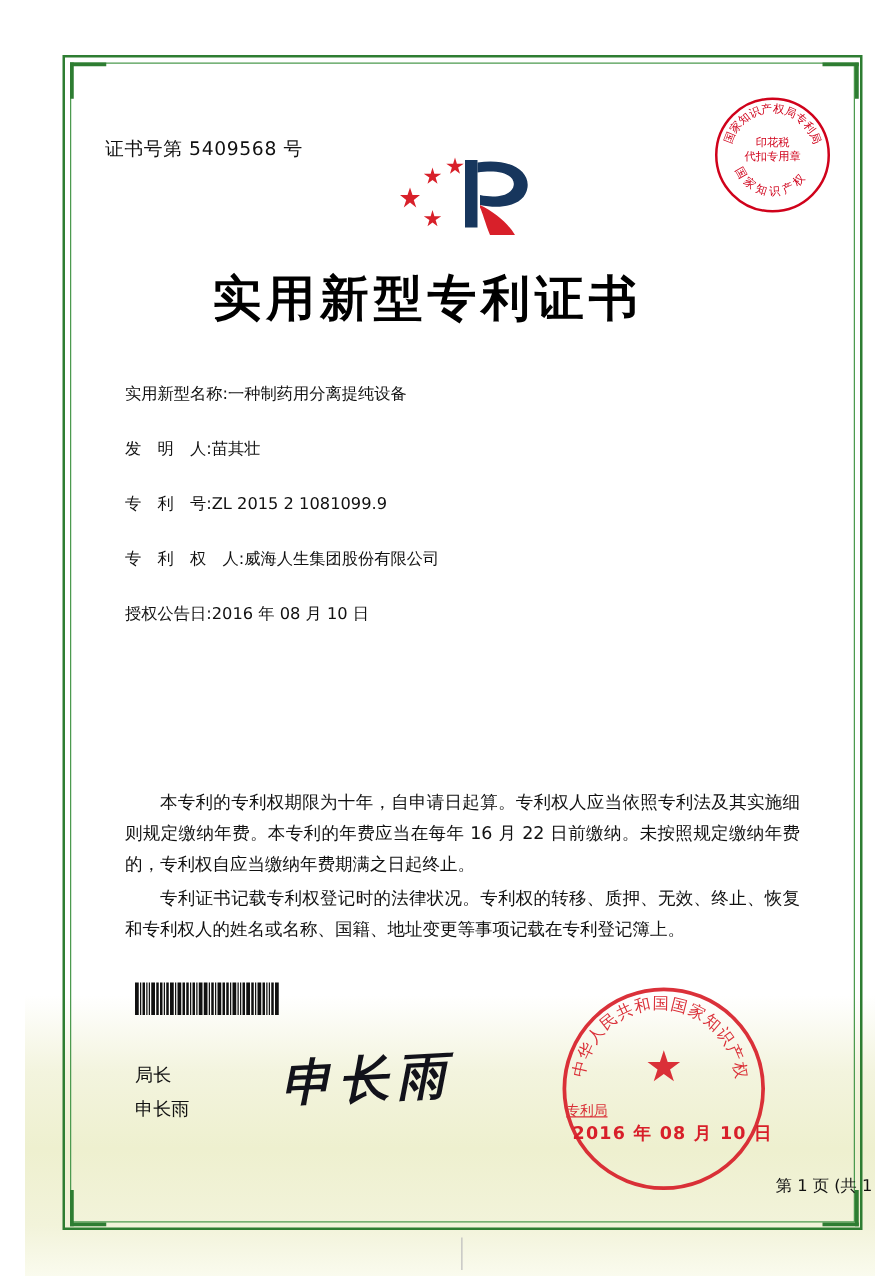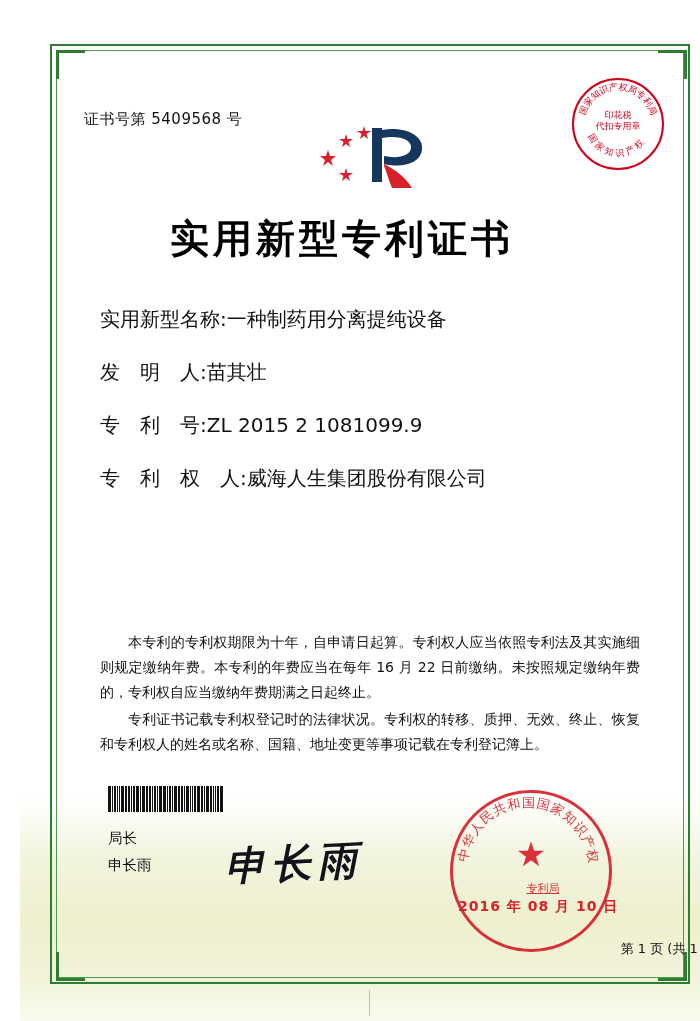--- a/index.html
+++ b/index.html
@@ -74,21 +74,21 @@
     color: #000;
     font-family: "DejaVu Sans", sans-serif;
   }
 
   .fields {
     position: absolute;
     left: 80px; top: 306px;
     width: 540px;
   }
   .field-row {
-    font-size: 20px;
+    font-size: 13px;
     color: #111;
     margin-bottom: 26px;
     white-space: nowrap;
   }
   .field-label {
     display: inline-block;
   }
   .field-value {
     display: inline-block;
   }
@@ -116,21 +116,21 @@
   .barcode span {
     display: inline-block;
     background: #111;
     height: 26px;
     margin-right: 1px;
     vertical-align: top;
   }
 
   .signature-block {
     position: absolute;
-    left: 88px; top: 825px;
+    left: 88px; top: 848px;
     font-size: 14.5px;
     line-height: 27px;
     color: #111;
   }
   .handwriting {
     position: absolute;
     left: 205px; top: 836px;
     font-family: "DejaVu Serif", serif;
     font-size: 40px;
     font-style: italic;
@@ -176,21 +176,20 @@
     left: 50%; top: 44px;
     transform: translateX(-50%);
     color: #d8202a;
     font-size: 34px;
     line-height: 34px;
   }
   .seal-main .seal-sub {
     position: absolute;
     left: 0; top: 88px;
     width: 180px;
-    text-align: center;
     font-size: 11px;
     color: #d8202a;
     text-decoration: underline;
   }
   .seal-date {
     position: absolute;
     left: 438px; top: 898px;
     font-size: 14px;
     color: #d8202a;
     letter-spacing: 1px;
@@ -268,20 +267,23 @@
     </div>
     <div class="field-row">
       <span class="field-label">发　明　人:</span><span class="field-value">苗其壮</span>
     </div>
     <div class="field-row">
       <span class="field-label">专　利　号:</span><span class="field-value">ZL 2015 2 1081099.9</span>
     </div>
     <div class="field-row">
       <span class="field-label">专　利　权　人:</span><span class="field-value">威海人生集团股份有限公司</span>
     </div>
+    <div class="field-row">
+      <span class="field-label">授权公告日:</span><span class="field-value">2016 年 08 月 10 日</span>
+    </div>
   </div>
 
   <div class="body-text">
     <p>本专利的专利权期限为十年，自申请日起算。专利权人应当依照专利法及其实施细则规定缴纳年费。本专利的年费应当在每年 16 月 22 日前缴纳。未按照规定缴纳年费的，专利权自应当缴纳年费期满之日起终止。</p>
     <p>专利证书记载专利权登记时的法律状况。专利权的转移、质押、无效、终止、恢复和专利权人的姓名或名称、国籍、地址变更等事项记载在专利登记簿上。</p>
   </div>
 
   <div class="barcode" id="barcode"><span style="width:3px"></span><span style="width:1px"></span><span style="width:2px"></span><span style="width:1px"></span><span style="width:1px"></span><span style="width:3px"></span><span style="width:2px"></span><span style="width:2px"></span><span style="width:1px"></span><span style="width:2px"></span><span style="width:3px"></span><span style="width:1px"></span><span style="width:3px"></span><span style="width:2px"></span><span style="width:2px"></span><span style="width:1px"></span><span style="width:2px"></span><span style="width:1px"></span><span style="width:3px"></span><span style="width:3px"></span><span style="width:1px"></span><span style="width:2px"></span><span style="width:1px"></span><span style="width:3px"></span><span style="width:2px"></span><span style="width:2px"></span><span style="width:1px"></span><span style="width:3px"></span><span style="width:1px"></span><span style="width:1px"></span><span style="width:2px"></span><span style="width:3px"></span><span style="width:2px"></span><span style="width:1px"></span><span style="width:3px"></span><span style="width:2px"></span><span style="width:1px"></span><span style="width:1px"></span><span style="width:2px"></span><span style="width:3px"></span></div>
 
   <div class="signature-block">

